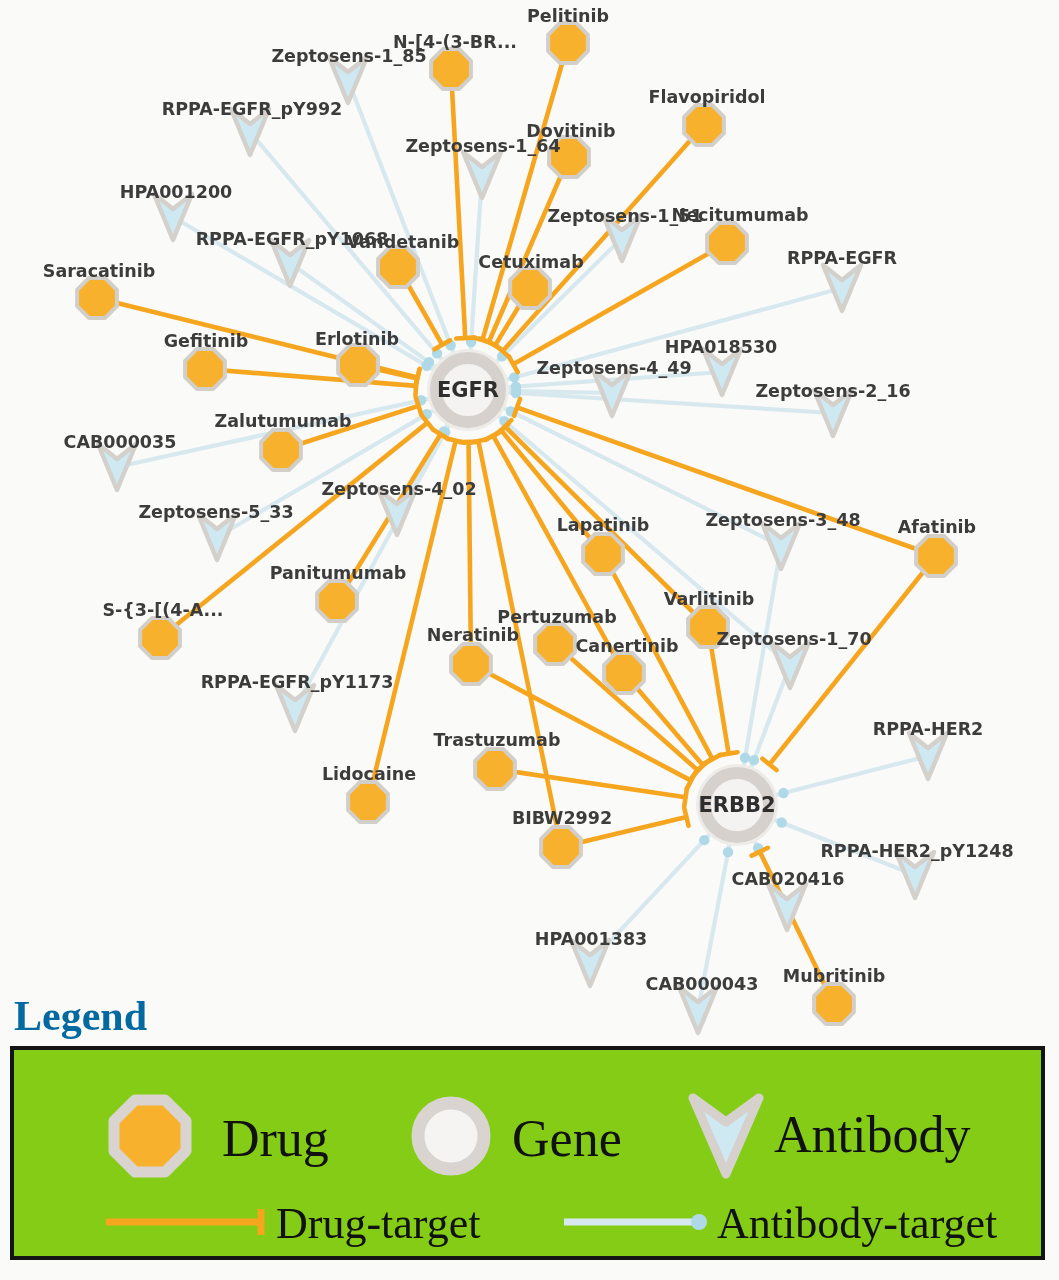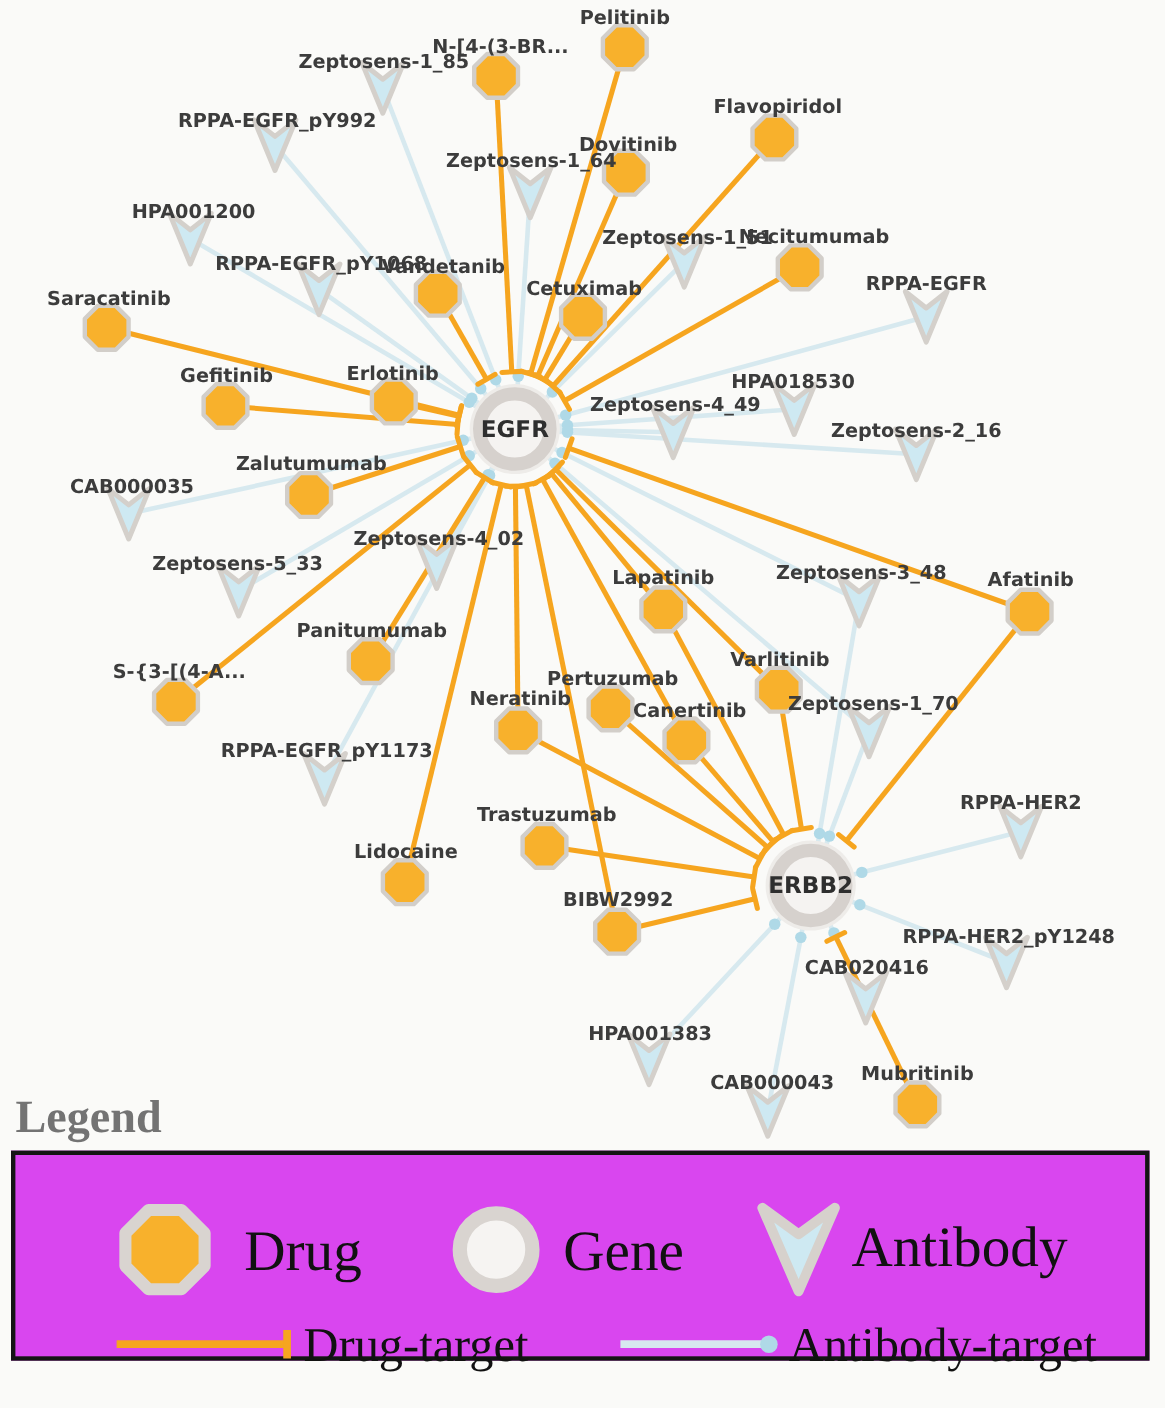--- a/index.html
+++ b/index.html
@@ -1,22 +1,22 @@
 <!DOCTYPE html>
 <html><head>
 <meta charset="utf-8">
 <style>
   html,body{margin:0;padding:0;background:#ffffff;}
   .stage{position:relative;width:1059px;height:1280px;background:#FAFAF8;overflow:hidden;
          font-family:"DejaVu Sans",sans-serif;}
   #net{position:absolute;left:0;top:0;}
   .legend-title{position:absolute;left:14px;top:992px;font-family:"Liberation Serif",serif;
-                font-weight:700;font-size:42px;color:#737373;}
-  .legend-box{position:absolute;left:10px;top:1046px;width:1035px;height:191px;
-              border:4px solid #141414;background:#d946ef;box-sizing:border-box;}
+                font-weight:700;font-size:42px;color:#0369a1;}
+  .legend-box{position:absolute;left:10px;top:1046px;width:1035px;height:214px;
+              border:4px solid #141414;background:#84cc16;box-sizing:border-box;}
   .legend-box svg{display:block;}
   text{user-select:none;}
 </style>
 </head>
 <body>
 
 <div class="stage">
   <svg id="net" width="1059" height="1280" viewBox="0 0 1059 1280">
       <rect x="0" y="0" width="1059" height="1280" fill="#FAFAF8"></rect>
       <g>

